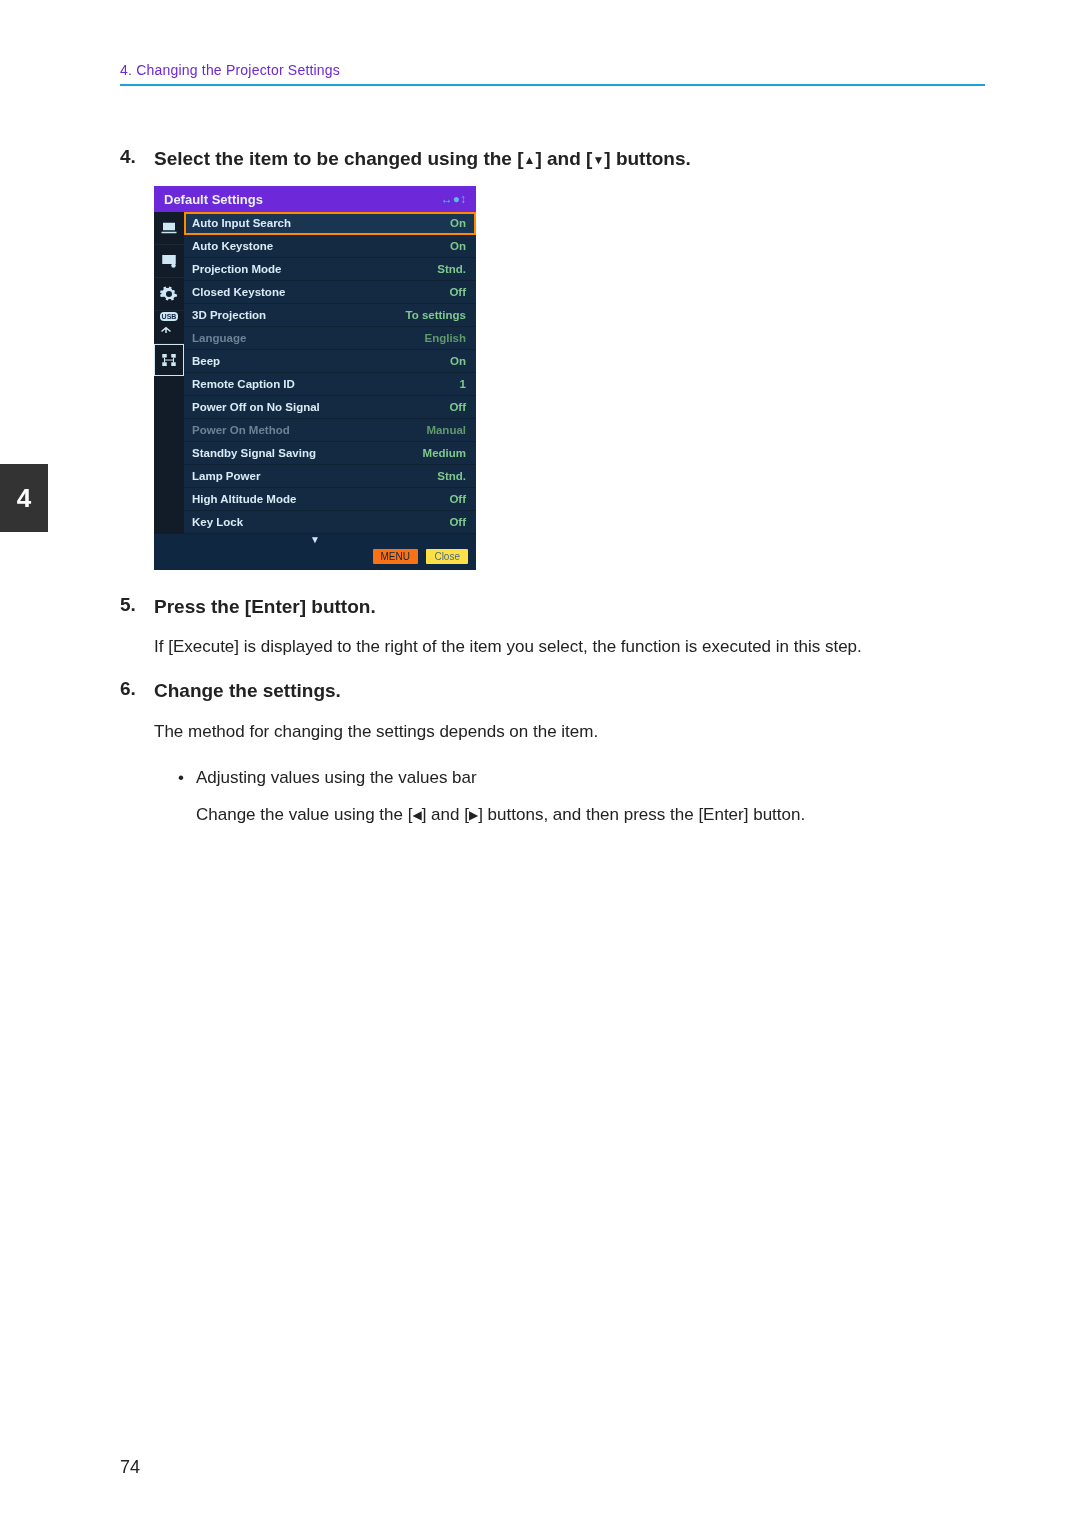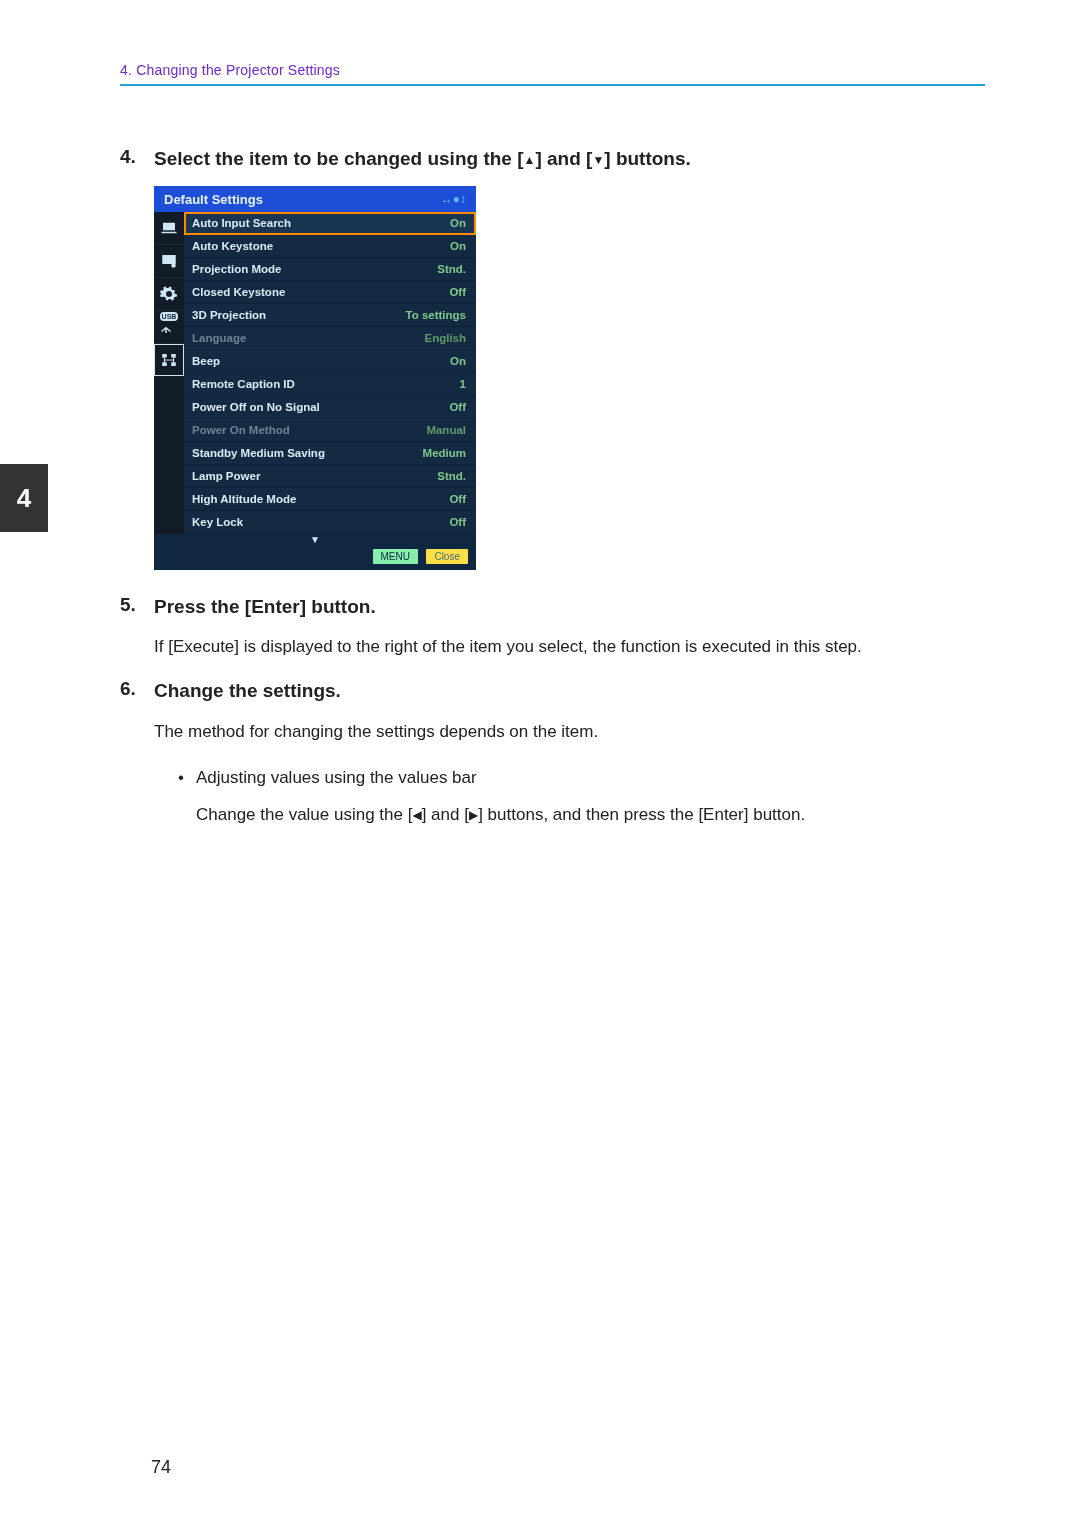--- a/index.html
+++ b/index.html
@@ -86,21 +86,21 @@
   }
 
   
   .osd {
     width: 322px;
     margin-left: 34px;
     margin-bottom: 24px;
     font-family: Arial, sans-serif;
   }
   .osd-title {
-    background: #1d4ed8;
+    background: #6d28d9;
     color: #e6f2fb;
     font-size: 13px;
     font-weight: bold;
     padding: 6px 10px 5px 10px;
     display: flex;
     justify-content: space-between;
     align-items: center;
   }
   .osd-title .dpad {
     color: #5bbbe6;
@@ -169,38 +169,37 @@
   .osd-foot .arrow {
     color: #cfe6f5;
     display: block;
     text-align: center;
     font-size: 10px;
     line-height: 8px;
     margin-bottom: 2px;
   }
   .osd-btn {
     display: inline-block;
-    background: #86efac;
+    background: #f97316;
     color: #0f2741;
     font-size: 10px;
     padding: 2px 8px;
     margin-left: 4px;
     border-radius: 1px;
   }
   .osd-btn.dim {
     background: #fde047;
     color: #476a86;
   }
 
   .page-num {
     position: absolute;
     bottom: 54px;
     left: 120px;
     font-size: 18px;
-    margin-left: 31px;
   }
 </style>
 </head>
 <body>
 
 <div class="chapter-tab">4</div>
 
 <div class="page">
   <div class="running-head">4. Changing the Projector Settings</div>
   <div class="hr"></div>
@@ -288,21 +287,21 @@
           </div>
           <div class="osd-row">
             <span class="label">Power Off on No Signal</span>
             <span class="val">Off</span>
           </div>
           <div class="osd-row dim">
             <span class="label">Power On Method</span>
             <span class="val">Manual</span>
           </div>
           <div class="osd-row">
-            <span class="label">Standby Medium Saving</span>
+            <span class="label">Standby Signal Saving</span>
             <span class="val">Medium</span>
           </div>
           <div class="osd-row">
             <span class="label">Lamp Power</span>
             <span class="val">Stnd.</span>
           </div>
           <div class="osd-row">
             <span class="label">High Altitude Mode</span>
             <span class="val">Off</span>
           </div>

